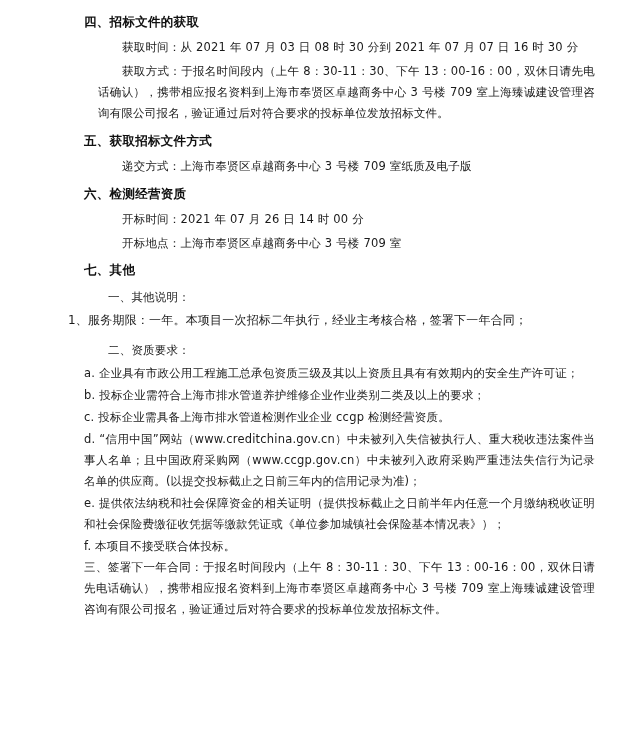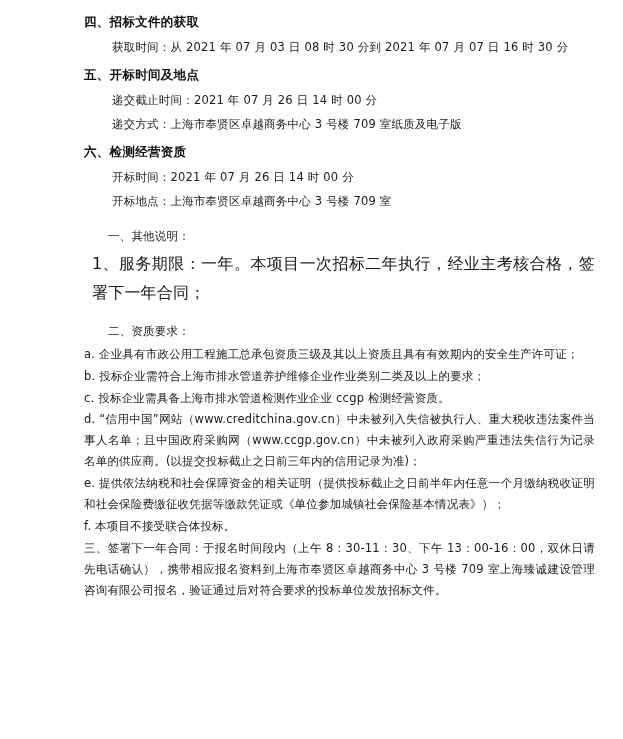--- a/index.html
+++ b/index.html
@@ -36,60 +36,61 @@
     line-height: 1.82;
     color: #1a1a1a;
     margin: 0 0 3px 0;
     text-align: justify;
     letter-spacing: 0.2px;
   }
   .indent2 {
     text-indent: 24px;
   }
   .indent-block {
-    margin-left: 28px;
+    margin-left: 38px;
   }
   .sub-head {
     font-size: 11.5px;
     line-height: 1.82;
-    margin: 14px 0 2px 48px;
+    margin: 8px 0 2px 48px;
     color: #1a1a1a;
     letter-spacing: 0.2px;
   }
   .item {
-    font-size: 16px;
+    font-size: 12px;
     line-height: 1.82;
-    margin: 0 0 1px 32px;
+    margin: 0 0 1px 8px;
     text-align: justify;
     letter-spacing: 0.2px;
   }
   .item-hang {
     font-size: 11.5px;
     line-height: 1.82;
     margin: 0 0 1px 24px;
     text-align: justify;
     letter-spacing: 0.2px;
   }
 </style>
 </head>
 <body>
 
 <div class="page">
 
   <div class="sec-head">四、招标文件的获取</div>
   <div class="para indent2 indent-block">获取时间：从 2021 年 07 月 03 日  08 时 30 分到 2021 年 07 月 07 日  16 时 30 分</div>
+  <div class="para indent2 indent-block">获取方式：于报名时间段内（上午 8：30-11：30、下午 13：00-16：00，双休日请先电话确认），携带相应报名资料到上海市奉贤区卓越商务中心 3 号楼 709 室上海臻诚建设管理咨询有限公司报名，验证通过后对符合要求的投标单位发放招标文件。</div>
 
-  <div class="sec-head">五、开标时间及地点</div>
-  <div class="para indent2 indent-block">递交截止时间：2021 年 07 月 26 日  14 时 00 分</div>
+  <div class="sec-head">五、获取招标文件方式</div>
   <div class="para indent2 indent-block">递交方式：上海市奉贤区卓越商务中心 3 号楼 709 室纸质及电子版</div>
 
   <div class="sec-head">六、检测经营资质</div>
   <div class="para indent2 indent-block">开标时间：2021 年 07 月 26 日  14 时 00 分</div>
   <div class="para indent2 indent-block">开标地点：上海市奉贤区卓越商务中心 3 号楼 709 室</div>
 
+  <div class="sec-head">七、其他</div>
 
   <div class="sub-head">一、其他说明：</div>
   <div class="item">1、服务期限：一年。本项目一次招标二年执行，经业主考核合格，签署下一年合同；</div>
 
   <div class="sub-head">二、资质要求：</div>
   <div class="item-hang">a.  企业具有市政公用工程施工总承包资质三级及其以上资质且具有有效期内的安全生产许可证；</div>
   <div class="item-hang">b.  投标企业需符合上海市排水管道养护维修企业作业类别二类及以上的要求；</div>
   <div class="item-hang">c.  投标企业需具备上海市排水管道检测作业企业 ccgp 检测经营资质。</div>
   <div class="item-hang">d.  “信用中国”网站（www.creditchina.gov.cn）中未被列入失信被执行人、重大税收违法案件当事人名单；且中国政府采购网（www.ccgp.gov.cn）中未被列入政府采购严重违法失信行为记录名单的供应商。(以提交投标截止之日前三年内的信用记录为准)；</div>
   <div class="item-hang">e.  提供依法纳税和社会保障资金的相关证明（提供投标截止之日前半年内任意一个月缴纳税收证明和社会保险费缴征收凭据等缴款凭证或《单位参加城镇社会保险基本情况表》）；</div>

